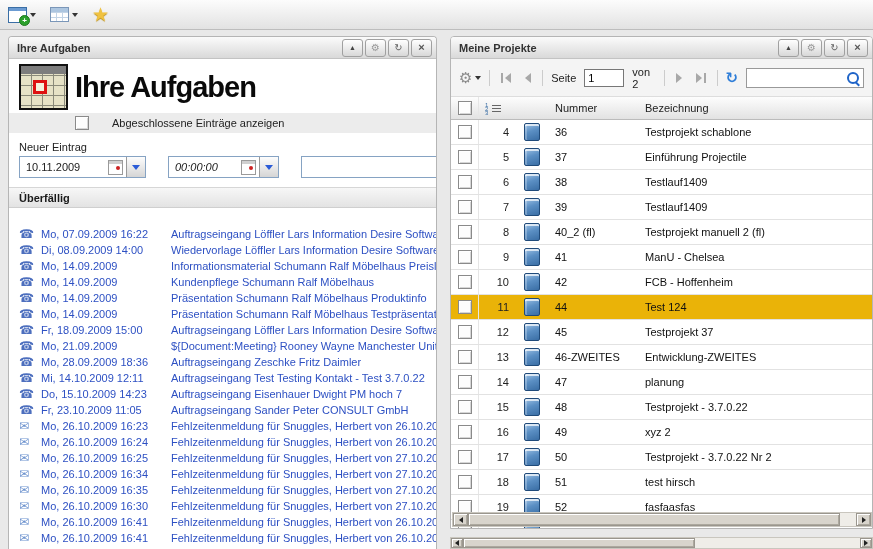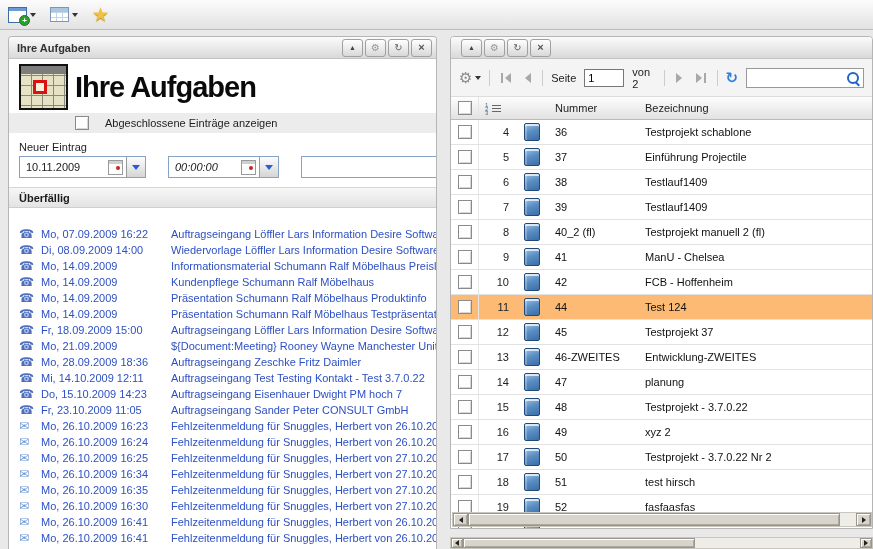--- a/index.html
+++ b/index.html
@@ -42,21 +42,21 @@
   .hero{display:flex;align-items:center;padding:5px 0 3px 10px;gap:7px;}
   .cal-icon{position:relative;width:45px;height:42px;border:2px solid #111;box-sizing:content-box;
      background:
        linear-gradient(#7d7d7d 0 8px, rgba(0,0,0,0) 8px),
        repeating-linear-gradient(to right, rgba(0,0,0,0) 0 10px, #8a8a7a 10px 11px),
        repeating-linear-gradient(to bottom, rgba(0,0,0,0) 0 9px, #8a8a7a 9px 10px),
        #e6e2c6;flex-shrink:0;}
   .cal-icon::after{content:"";position:absolute;left:12px;top:14px;width:8px;height:8px;
      border:3px solid #dd1111;background:#f4f1dc;}
   .hero h1{margin:0;font-size:29px;font-weight:bold;color:#0a0a0a;letter-spacing:-1px;white-space:nowrap;}
-  .strip{height:20px;background:#ececec;display:flex;align-items:center;padding-left:66px;gap:16px;}
+  .strip{height:20px;background:#ececec;display:flex;align-items:center;padding-left:66px;gap:23px;}
   .cb{width:12px;height:12px;background:#fdfdfd;border:1px solid #8a8a8a;
       box-shadow:inset 1px 1px 0 #fff, inset -1px -1px 0 #d6d6d6;flex-shrink:0;cursor:pointer;}
   .ne-label{margin:8px 0 3px 10px;color:#222;}
   .inputs{display:flex;align-items:center;margin-left:10px;gap:22px;}
   .combo{display:flex;align-items:stretch;height:22px;border:1px solid #86a3c3;background:#fff;box-sizing:border-box;}
   .combo .val{display:flex;align-items:center;padding:0 4px 0 6px;}
   .combo .val.w-date{width:78px;}
   .combo .val.w-time{width:62px;font-style:italic;}
   .mini-cal{position:relative;width:13px;height:13px;border:1px solid #9a9a9a;background:
       linear-gradient(#d0d0d0 0 3px, rgba(0,0,0,0) 3px),#fff;align-self:center;margin-right:3px;}
@@ -108,21 +108,21 @@
   .c-ico{width:38px;justify-content:center;}
   .c-num{width:90px;padding-left:4px;text-align:right;}
   .c-bez{flex:1;padding-left:4px;overflow:hidden;white-space:nowrap;}
   .thead .cell{color:#222;}
   .list-num-icon{display:flex;flex-direction:column;gap:2px;margin-right:8px;}
   .list-num-icon i{display:block;width:9px;height:1px;background:#666;margin-left:5px;}
   .list-num-icon{position:relative;}
   .list-num-icon::before{content:"1 2 3";position:absolute;left:-2px;top:-2px;font-size:6px;line-height:4px;
       color:#3a6ea5;white-space:pre-wrap;width:5px;}
   .prow{display:flex;align-items:center;height:24px;border-bottom:1px solid #e2e2e2;cursor:pointer;}
-  .prow.selected{background:#fdba74;}
+  .prow.selected{background:#eab308;}
   .book-icon{width:14px;height:16px;border:1px solid #1f4a7a;border-radius:2px;cursor:pointer;
       background:linear-gradient(160deg,#9cc0e4 0%,#5b8fc4 45%,#3a6ea5 100%);
       box-shadow:inset 0 2px 0 rgba(255,255,255,.7), inset 2px 0 0 rgba(255,255,255,.25);}
   .prow .c-num,.prow .c-bez{color:#111;}
 
   
   .hscroll{position:absolute;display:flex;align-items:stretch;background:#efede8;border:1px solid #c9c6be;box-sizing:border-box;}
   .hscroll .sbtn,.hscroll .thumb{background:#d8d4cc;border:1px solid #9a968e;
       box-shadow:inset 1px 1px 0 #fff, inset -1px -1px 0 #aca89e;box-sizing:border-box;}
   .hscroll .sbtn{width:15px;display:flex;align-items:center;justify-content:center;cursor:pointer;}
@@ -329,20 +329,21 @@
         <div class="task">
           <span class="ticon mail-icon"></span>
           <span class="tdate">Mo, 26.10.2009 16:49</span>
           <span class="ttext">Fehlzeitenmeldung für Snuggles, Herbert von 26.10.2009</span>
         </div>
       </div>
   </section>
 
   <section class="panel right">
     <div class="panel-hd">
+      <span class="ttl">Meine Projekte</span>
       <span class="hbtn">
           <span class="g-collapse">▲</span>
         </span>
       <span class="hbtn">
           <span class="g-gear">⚙</span>
         </span>
       <span class="hbtn">
           <span class="g-refresh">↻</span>
         </span>
       <span class="hbtn">

